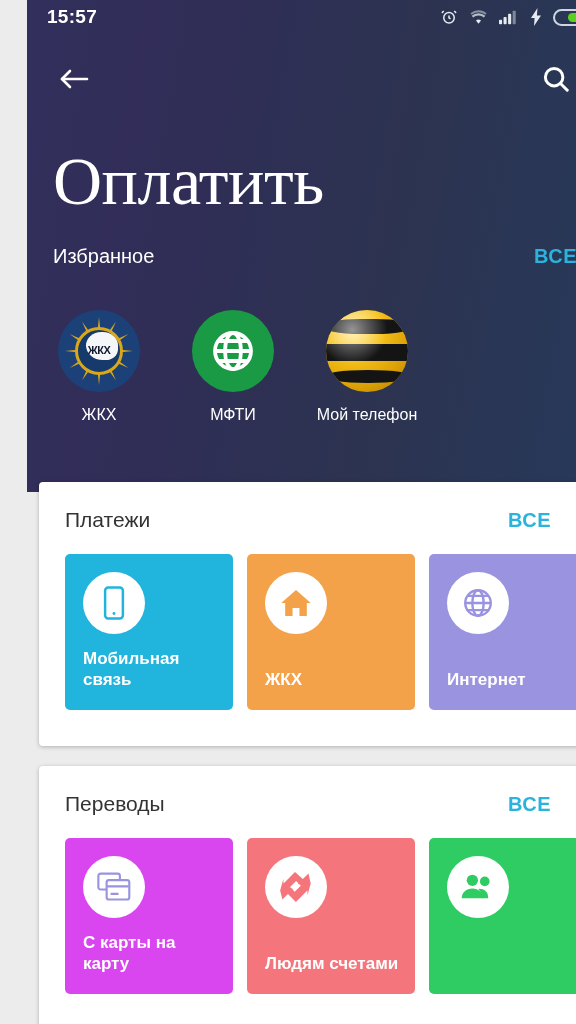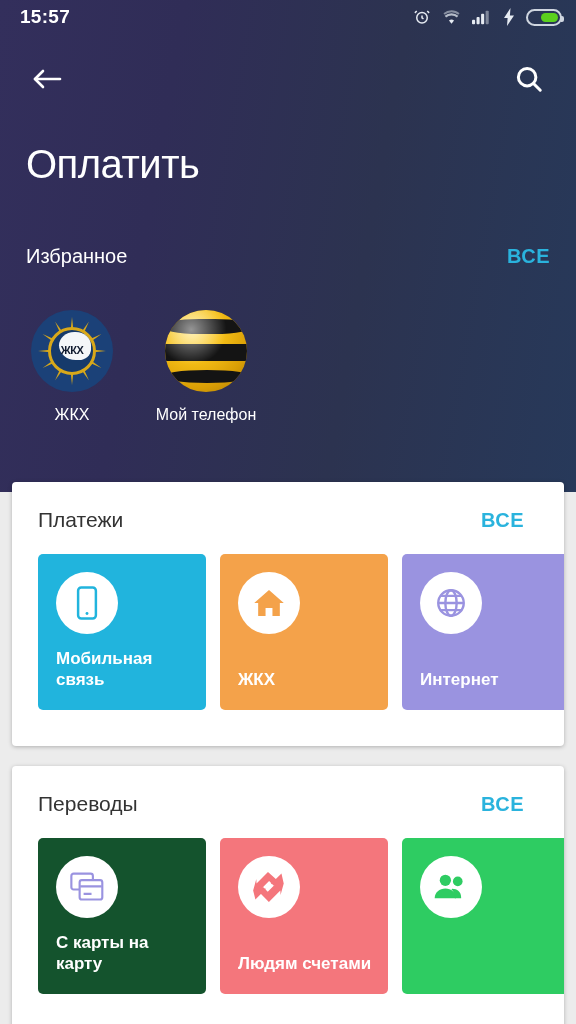--- a/index.html
+++ b/index.html
@@ -2,21 +2,21 @@
 <html><head>
 <meta charset="utf-8">
 <style>
   * { box-sizing: border-box; margin: 0; padding: 0; }
   html, body {
     width: 576px; height: 1024px;
     font-family: "Liberation Sans", sans-serif;
     background: #ececec;
     overflow: hidden;
   }
-  .phone { position: relative; width: 548px; height: 1024px; background: #ececec; }
+  .phone { position: relative; width: 548px; height: 1024px; background: #ececec; margin-left: 27px; }
 
   
   .header-bg {
     position: absolute; top: 0; left: 0; width: 576px; height: 492px;
     background: linear-gradient(100deg, #332f5c 0%, #302d57 28%, #2c3350 62%, #27395a 100%);
   }
 
   
   .statusbar {
     position: absolute; top: 0; left: 0; width: 576px; height: 34px;
@@ -40,21 +40,21 @@
   .appbar {
     position: absolute; top: 48px; left: 0; width: 576px; height: 62px;
     display: flex; align-items: center; padding: 0 24px;
   }
   .icon-btn { width: 46px; height: 46px; display: flex; align-items: center; justify-content: center; cursor: pointer; }
   .spacer { flex: 1; }
 
   
   .page-title {
     position: absolute; top: 142px; left: 26px;
-    font-size: 40px; color: #ffffff; letter-spacing: -0.5px;
+    font-size: 68px; color: #ffffff; letter-spacing: -0.5px; font-family: Liberation Serif, serif;
   }
 
   
   .fav-head {
     position: absolute; top: 245px; left: 26px; width: 524px;
     display: flex; align-items: center;
   }
   .fav-title { font-size: 20px; color: #ffffff; font-weight: normal; }
   .all-link-dark {
     margin-left: auto; font-size: 20px; font-weight: bold; color: #2ab3dd;
@@ -210,20 +210,30 @@
           <div class="ray" style="transform:translate(-50%,0) rotate(300deg)"></div>
           <div class="ray" style="transform:translate(-50%,0) rotate(330deg)"></div>
           <div class="core"></div>
           <div class="blob"></div>
           <div class="txt">ЖКХ</div>
         </div>
       </div>
       <div class="fav-label">ЖКХ</div>
     </div>
 
+    <div class="fav-item">
+      <div class="fav-circle logo-mfti">
+        <svg width="48" height="48" viewBox="0 0 24 24" fill="none" stroke="#ffffff" stroke-width="1.9">
+          <circle cx="12" cy="12" r="9"></circle>
+          <ellipse cx="12" cy="12" rx="4" ry="9"></ellipse>
+          <path d="M3 12h18M4.6 7h14.8M4.6 17h14.8"></path>
+        </svg>
+      </div>
+      <div class="fav-label">МФТИ</div>
+    </div>
 
     <div class="fav-item">
       <div class="fav-circle logo-beeline">
         <div class="stripe s1"></div>
         <div class="stripe s2"></div>
         <div class="stripe s3"></div>
         <div class="gloss"></div>
       </div>
       <div class="fav-label">Мой телефон</div>
     </div>
@@ -270,21 +280,21 @@
     </div>
   </div>
 
   <div class="card" id="card-transfers">
     <div class="card-head">
       <div class="card-title">Переводы</div>
       <div class="all-link">ВСЕ</div>
     </div>
     <div class="tile-row">
 
-      <div class="tile" style="background:#14532d">
+      <div class="tile" style="background:#d946ef">
         <div class="bubble">
           <svg width="34" height="30" viewBox="0 0 30 26" fill="none" stroke="#9a93e0" stroke-width="1.9">
             <rect x="1.2" y="1.2" width="19" height="14" rx="2"></rect>
             <rect x="8.5" y="7" width="20" height="17" rx="2" fill="#ffffff"></rect>
             <path d="M9 12.5h19M12 19h7"></path>
           </svg>
         </div>
         <div class="tlabel">С карты на карту</div>
       </div>
 

